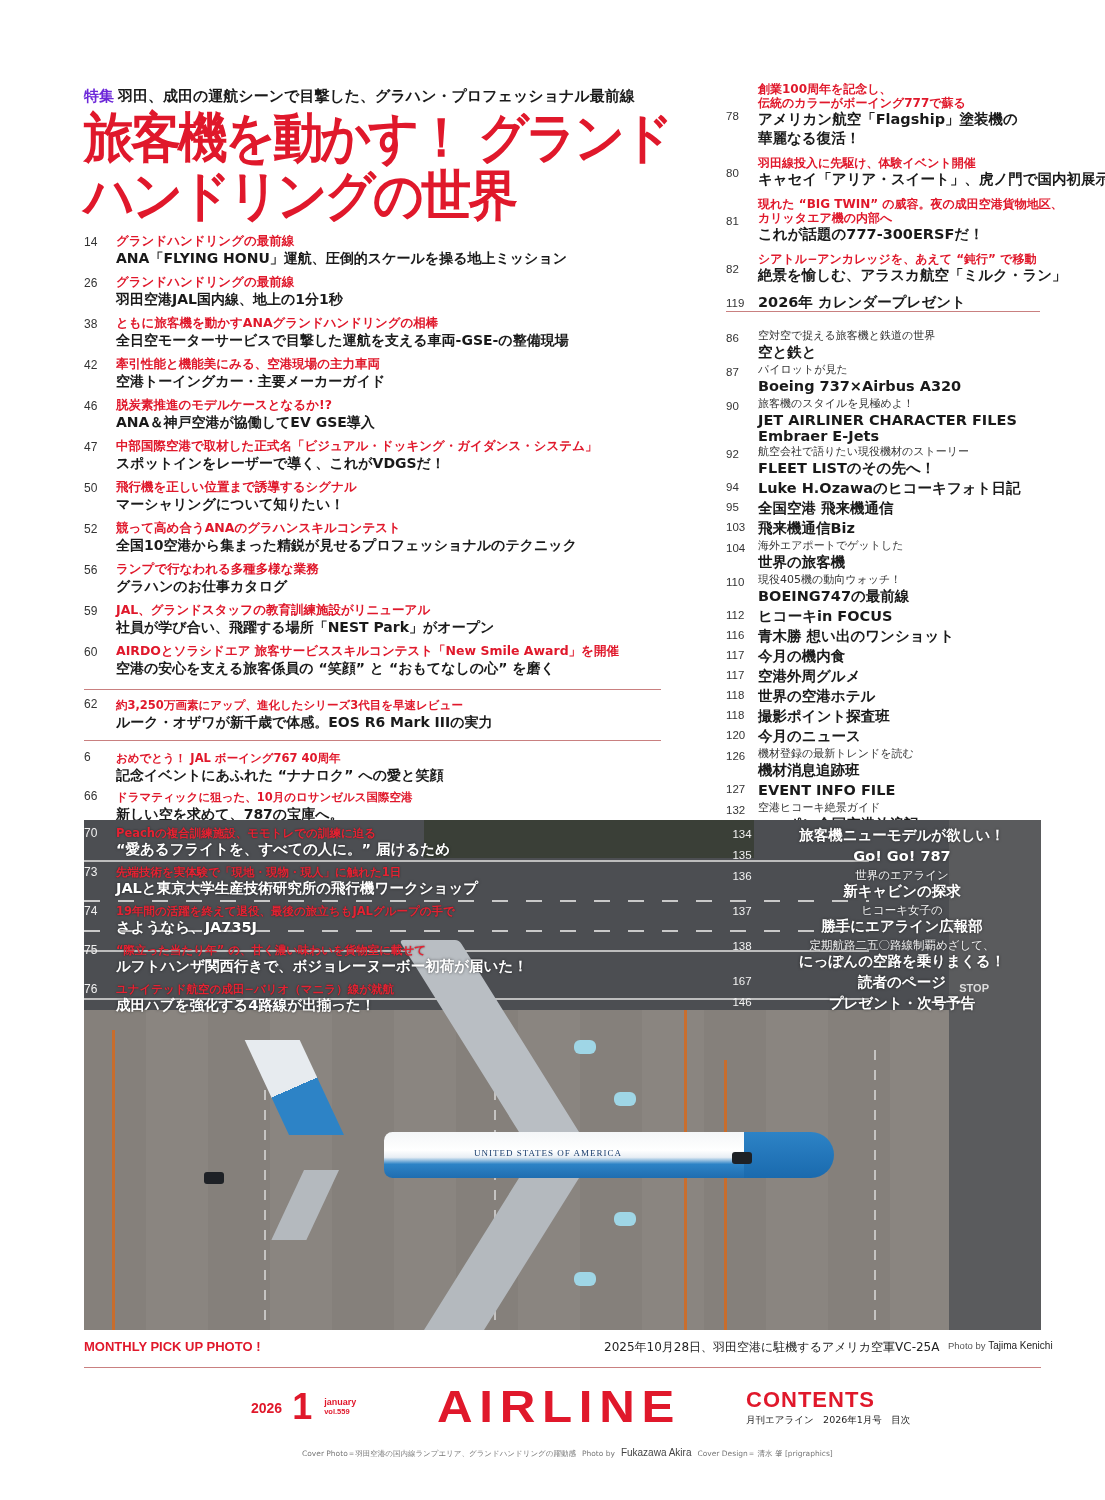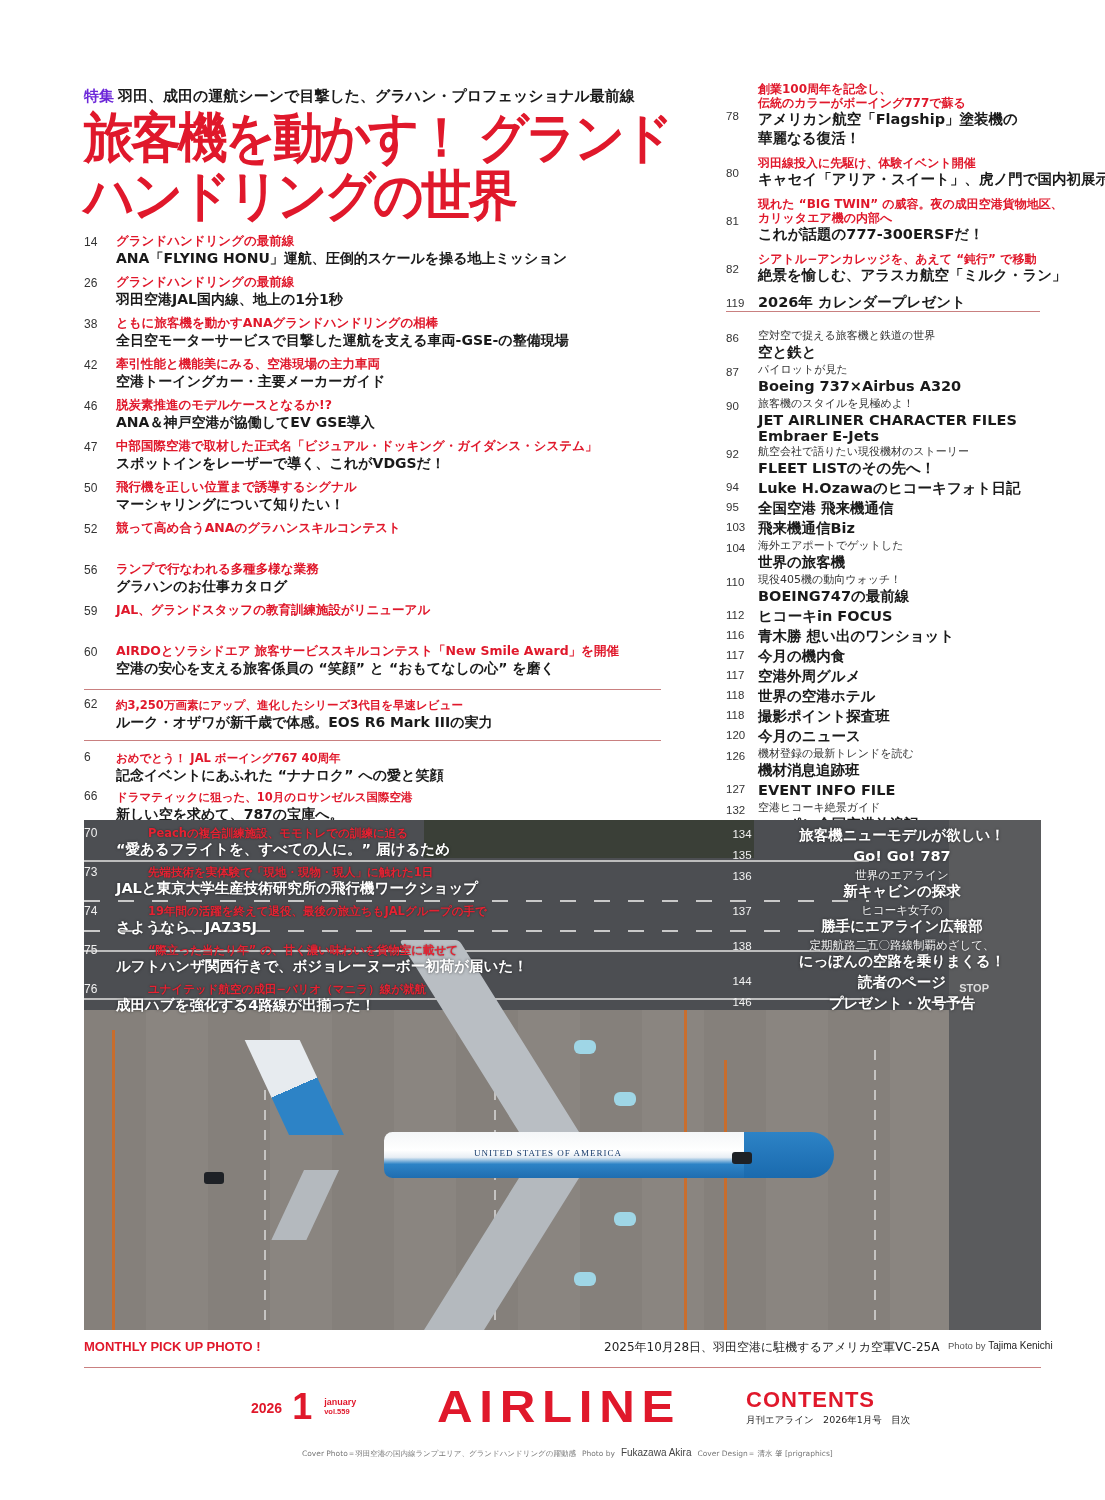--- a/index.html
+++ b/index.html
@@ -74,21 +74,21 @@
   .tail-bot { position: absolute; left: 30px; top: 150px; width: 35px; height: 70px; background: #b4b9be; transform: skewX(-25deg); transform-origin: top left; }
   .car { position: absolute; width: 20px; height: 12px; background: #1e2126; border-radius: 3px; }
 
   
   .overlay-list { position: absolute; }
   .overlay-list .toc-num { color: #f2f2f2; }
   .overlay-list .toc-main { color: #ffffff; text-shadow: 0 0 3px rgba(0,0,0,.6); }
   .overlay-list .toc-sub { color: #e52232; text-shadow: 0 0 2px rgba(0,0,0,.5); }
   #photo-left { left: 84px; top: 826px; width: 600px; }
   #photo-left .toc-item { height: 39px; }
-  #photo-left .toc-sub { font-size: 11.5px; line-height: 14px; margin-left: 32px; }
+  #photo-left .toc-sub { font-size: 11.5px; line-height: 14px; }
   #photo-left .toc-main { font-size: 14.5px; line-height: 19px; }
   #photo-right { left: 726px; top: 826px; width: 320px; }
   #photo-right .toc-num { font-size: 11.5px; padding-top: 2px; }
   #photo-right .toc-main { font-size: 14.5px; line-height: 18px; }
   #photo-right .small { font-size: 11.5px; color:#f4f4f4; line-height: 14px; white-space: nowrap; text-shadow: 0 0 3px rgba(0,0,0,.6);}
   #photo-right .toc-item { margin-bottom: 3px; text-align: center; }
 
   
   .pickup-label { position: absolute; left: 84px; top: 1339px; font-family: "Liberation Sans", sans-serif; font-weight: bold; font-size: 13px; color: #e0182b; }
   .photo-caption { position: absolute; left: 604px; top: 1339px; font-size: 12px; color: #222; white-space: nowrap; }
@@ -167,33 +167,35 @@
       <span class="toc-num">50</span>
       <div class="toc-text">
         <div class="toc-sub">飛行機を正しい位置まで誘導するシグナル</div>
         <div class="toc-main">マーシャリングについて知りたい！</div>
       </div>
     </div>
   <div class="toc-item">
       <span class="toc-num">52</span>
       <div class="toc-text">
         <div class="toc-sub">競って高め合うANAのグラハンスキルコンテスト</div>
+        <div class="toc-main">全国10空港から集まった精鋭が見せるプロフェッショナルのテクニック</div>
       </div>
     </div>
   <div class="toc-item">
       <span class="toc-num">56</span>
       <div class="toc-text">
         <div class="toc-sub">ランプで行なわれる多種多様な業務</div>
         <div class="toc-main">グラハンのお仕事カタログ</div>
       </div>
     </div>
   <div class="toc-item">
       <span class="toc-num">59</span>
       <div class="toc-text">
         <div class="toc-sub">JAL、グランドスタッフの教育訓練施設がリニューアル</div>
+        <div class="toc-main">社員が学び合い、飛躍する場所「NEST Park」がオープン</div>
       </div>
     </div>
   <div class="toc-item">
       <span class="toc-num">60</span>
       <div class="toc-text">
         <div class="toc-sub">AIRDOとソラシドエア 旅客サービススキルコンテスト「New Smile Award」を開催</div>
         <div class="toc-main">空港の安心を支える旅客係員の “笑顔” と “おもてなしの心” を磨く</div>
       </div>
     </div>
 </div>
@@ -501,21 +503,21 @@
       </div>
     </div>
   <div class="toc-item">
       <span class="toc-num">138</span>
       <div class="toc-text">
         <div class="small">定期航路二五〇路線制覇めざして、</div>
         <div class="toc-main">にっぽんの空路を乗りまくる！</div>
       </div>
     </div>
   <div class="toc-item">
-      <span class="toc-num">144</span>
+      <span class="toc-num">167</span>
       <div class="toc-text">
         <div class="toc-main">読者のページ</div>
       </div>
     </div>
   <div class="toc-item">
       <span class="toc-num">146</span>
       <div class="toc-text">
         <div class="toc-main">プレゼント・次号予告</div>
       </div>
     </div>

